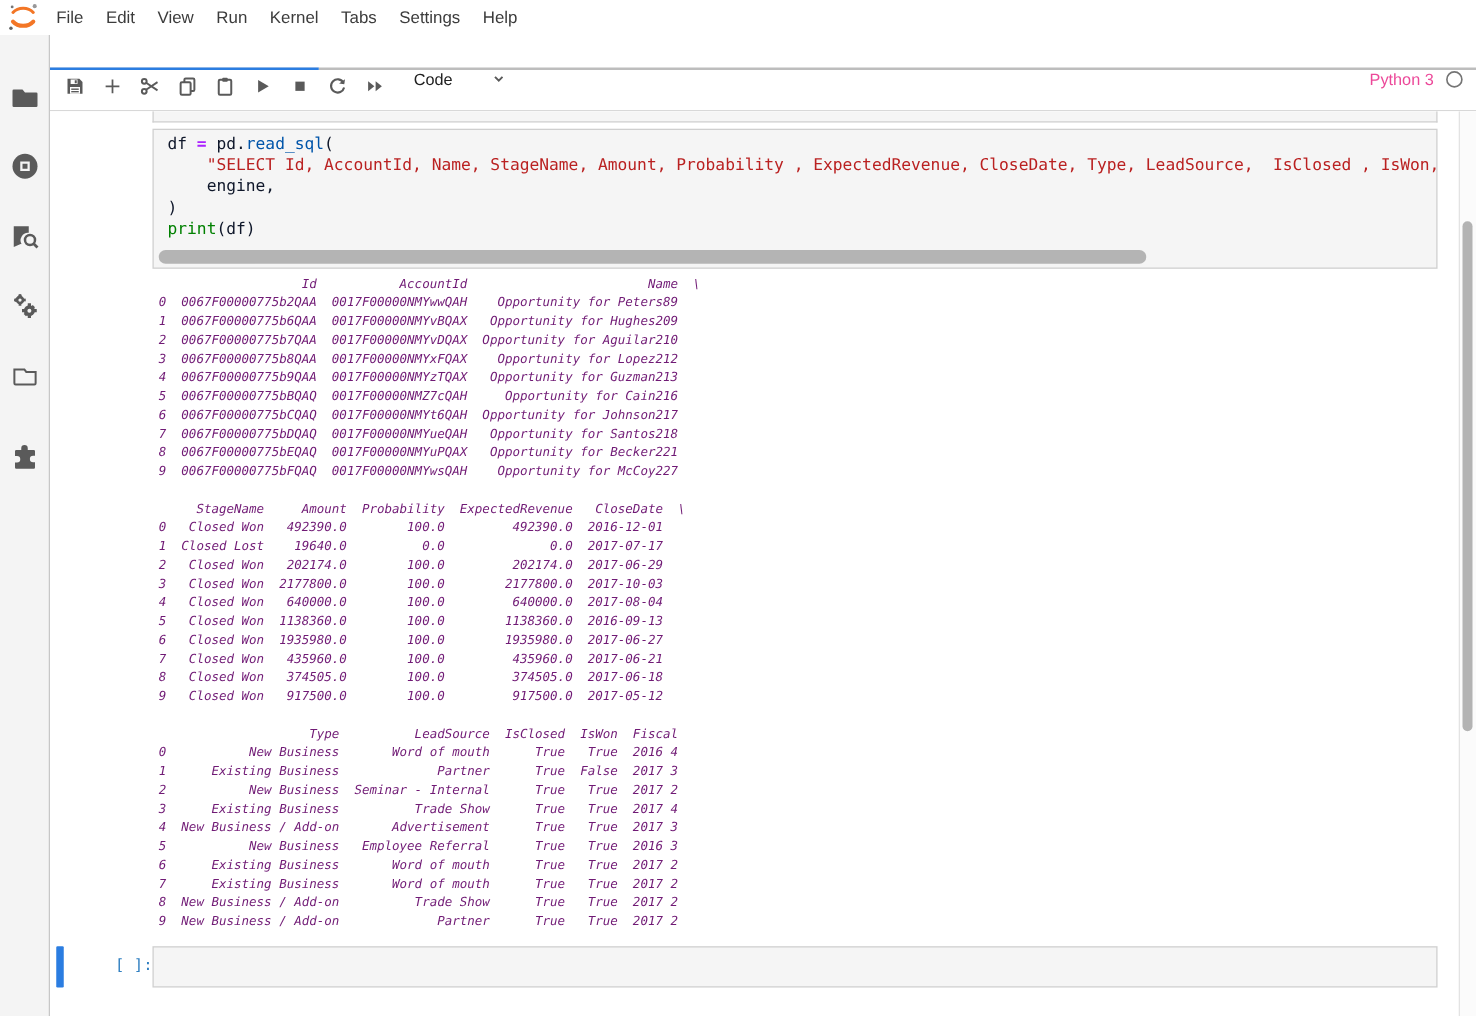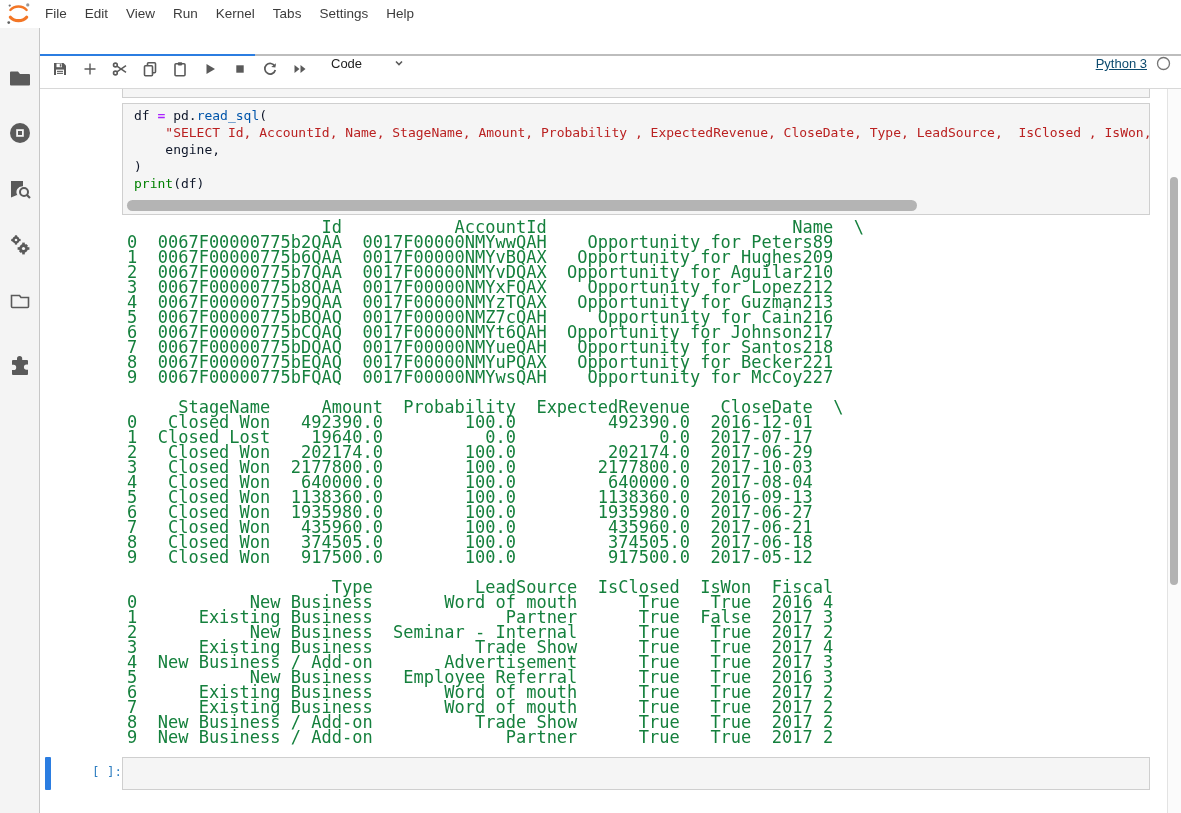--- a/index.html
+++ b/index.html
@@ -28,21 +28,21 @@
   #dirty-dot { margin-left:auto; margin-right:36px; width:9px; height:9px; border-radius:50%; background:#616161; }
 
   
   #toolbar { position:absolute; left:40px; top:56px; width:1141px; height:33px; background:#ffffff;
              border-bottom:1px solid #d8d8d8; display:flex; }
   .tb-btn { width:30px; height:26px; display:flex; align-items:center; justify-content:center; }
   .tb-btn svg { width:16px; height:16px; }
   #celltype-label { margin-left:16px; font-size:13px; color:#212121; }
   #celltype-chevron { margin-left:30px; width:14px; height:14px; }
   #tb-spacer { flex:1; }
-  #kernel-name { font-size:13px; color:#0c4a6e; margin-right:9px;text-decoration:underline; }
+  #kernel-name { font-size:13px; color:#ec4899; margin-right:9px; }
   #kernel-status { width:15px; height:15px; margin-right:10px; }
 
   
   #main { position:absolute; left:40px; top:89px; width:1141px; height:724px; background:#ffffff; overflow:hidden; }
 
   #vscroll-lane { position:absolute; right:0; top:0; width:14px; height:724px;
                   background:#fbfbfb; border-left:1px solid #e3e3e3; }
   #vscroll-thumb { position:absolute; right:3px; top:88px; width:8px; height:408px;
                    background:#b3b3b3; border-radius:4px; }
 
@@ -57,22 +57,22 @@
                 font-family:"DejaVu Sans Mono", monospace; color:#000; }
   .tok-pl   { color:#0f172a; }
   .tok-op   { color:#aa22ff; font-weight:bold; }
   .tok-prop { color:#0055aa; }
   .tok-str  { color:#ba2121; }
   .tok-blt  { color:#008000; }
 
   #hscroll-track { position:absolute; left:4px; bottom:3px; width:1018px; height:11px; }
   #hscroll-thumb { width:790px; height:11px; background:#b4b4b4; border-radius:5.5px; }
 
-  #output-text { position:absolute; left:87px; top:131px; font-size:17px; line-height:15px;
-                 white-space:pre; color:#15803d; font-family:"DejaVu Sans Mono", monospace; }
+  #output-text { position:absolute; left:87px; top:131px; font-size:10px; line-height:15px;
+                 white-space:pre; color:#701a75; font-family:"DejaVu Sans Mono", monospace;font-style:italic; }
 
   #collapser { position:absolute; left:5px; top:668px; width:6px; height:33px;
                background:#2b7de1; border-radius:1px; }
   #empty-prompt { position:absolute; left:52px; top:675px; font-size:12.5px; color:#307fc1; white-space:pre; }
   #empty-box { position:absolute; left:82px; top:668px; width:1028px; height:33px;
                background:#f5f5f5; border:1px solid #cfcfcf; }
 
   .ic { fill:#5a5a5a; }
   .ic-stroke { fill:none; stroke:#5a5a5a; stroke-width:1.6; }
 </style>

